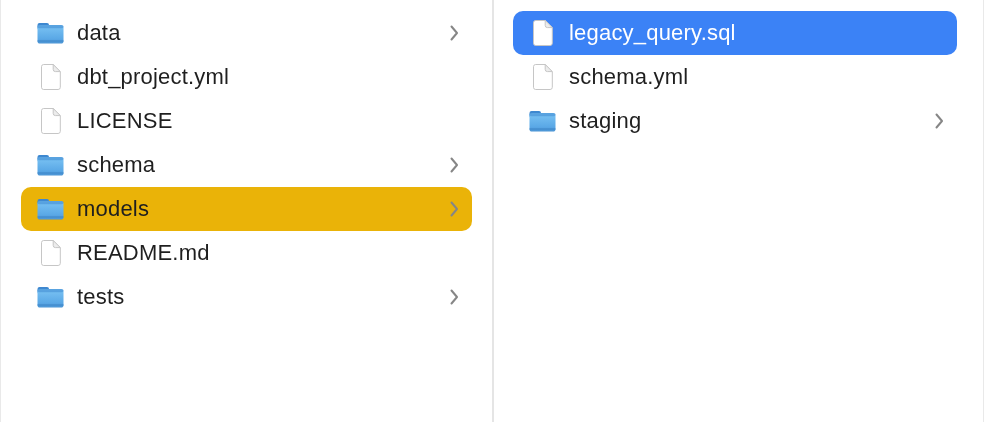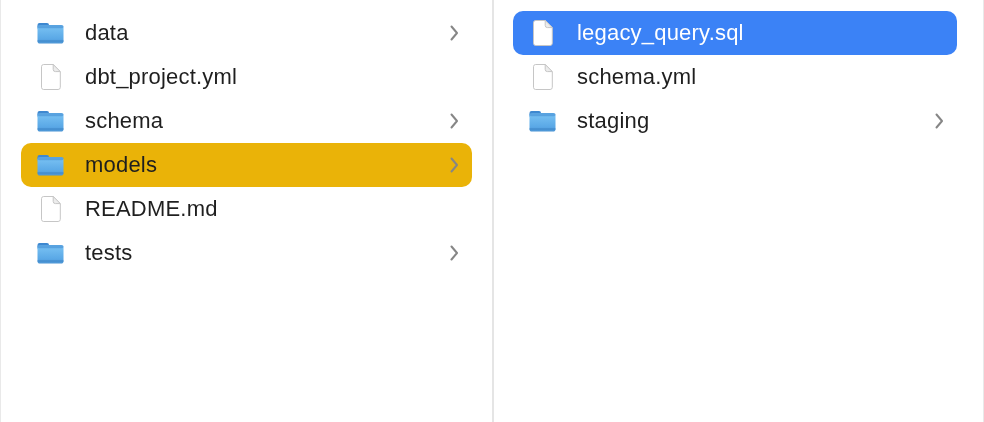--- a/index.html
+++ b/index.html
@@ -44,21 +44,21 @@
   .row.selected-blue { background: #3b82f6; }
   .icon {
     width: 27px;
     height: 27px;
     display: flex;
     align-items: center;
     justify-content: center;
     flex: 0 0 auto;
   }
   .label {
-    margin-left: 21px;
+    margin-left: 13px;
     font-size: 22px;
     color: #1f1f1f;
     white-space: nowrap;
     overflow: hidden;
     letter-spacing: 0.2px;
   }
   .row.selected-blue .label { color: #ffffff; }
   .chevron {
     margin-left: auto;
     width: 10px;
@@ -115,20 +115,28 @@
     <div class="row">
       <span class="icon">
           <svg width="20" height="26" viewBox="0 0 20 26">
             <use href="#doc-glyph"></use>
           </svg>
         </span>
       <span class="label">dbt_project.yml</span>
     </div>
 
 
+    <div class="row">
+      <span class="icon">
+          <svg width="20" height="26" viewBox="0 0 20 26">
+            <use href="#doc-glyph"></use>
+          </svg>
+        </span>
+      <span class="label">LICENSE</span>
+    </div>
 
     <div class="row">
       <span class="icon">
           <svg width="27" height="23" viewBox="0 0 27 23">
             <use href="#folder-glyph"></use>
           </svg>
         </span>
       <span class="label">schema</span>
       <span class="chevron">
           <svg width="9" height="16" viewBox="0 0 9 16">

